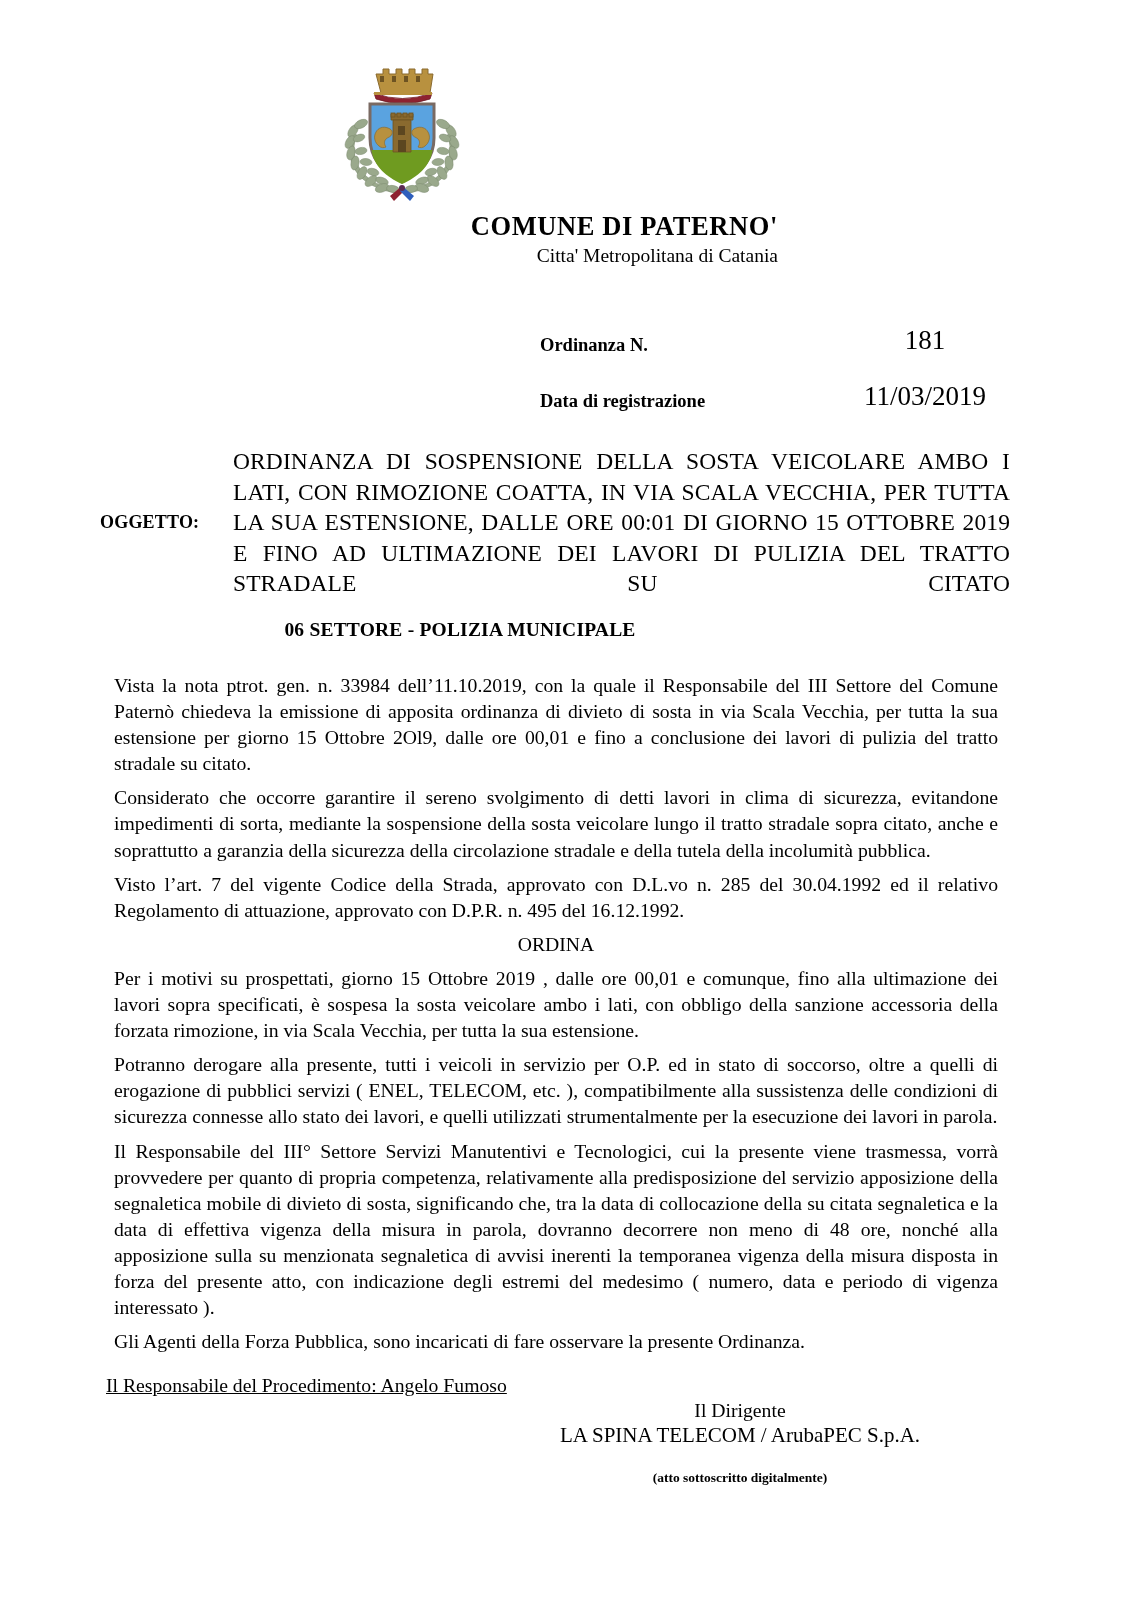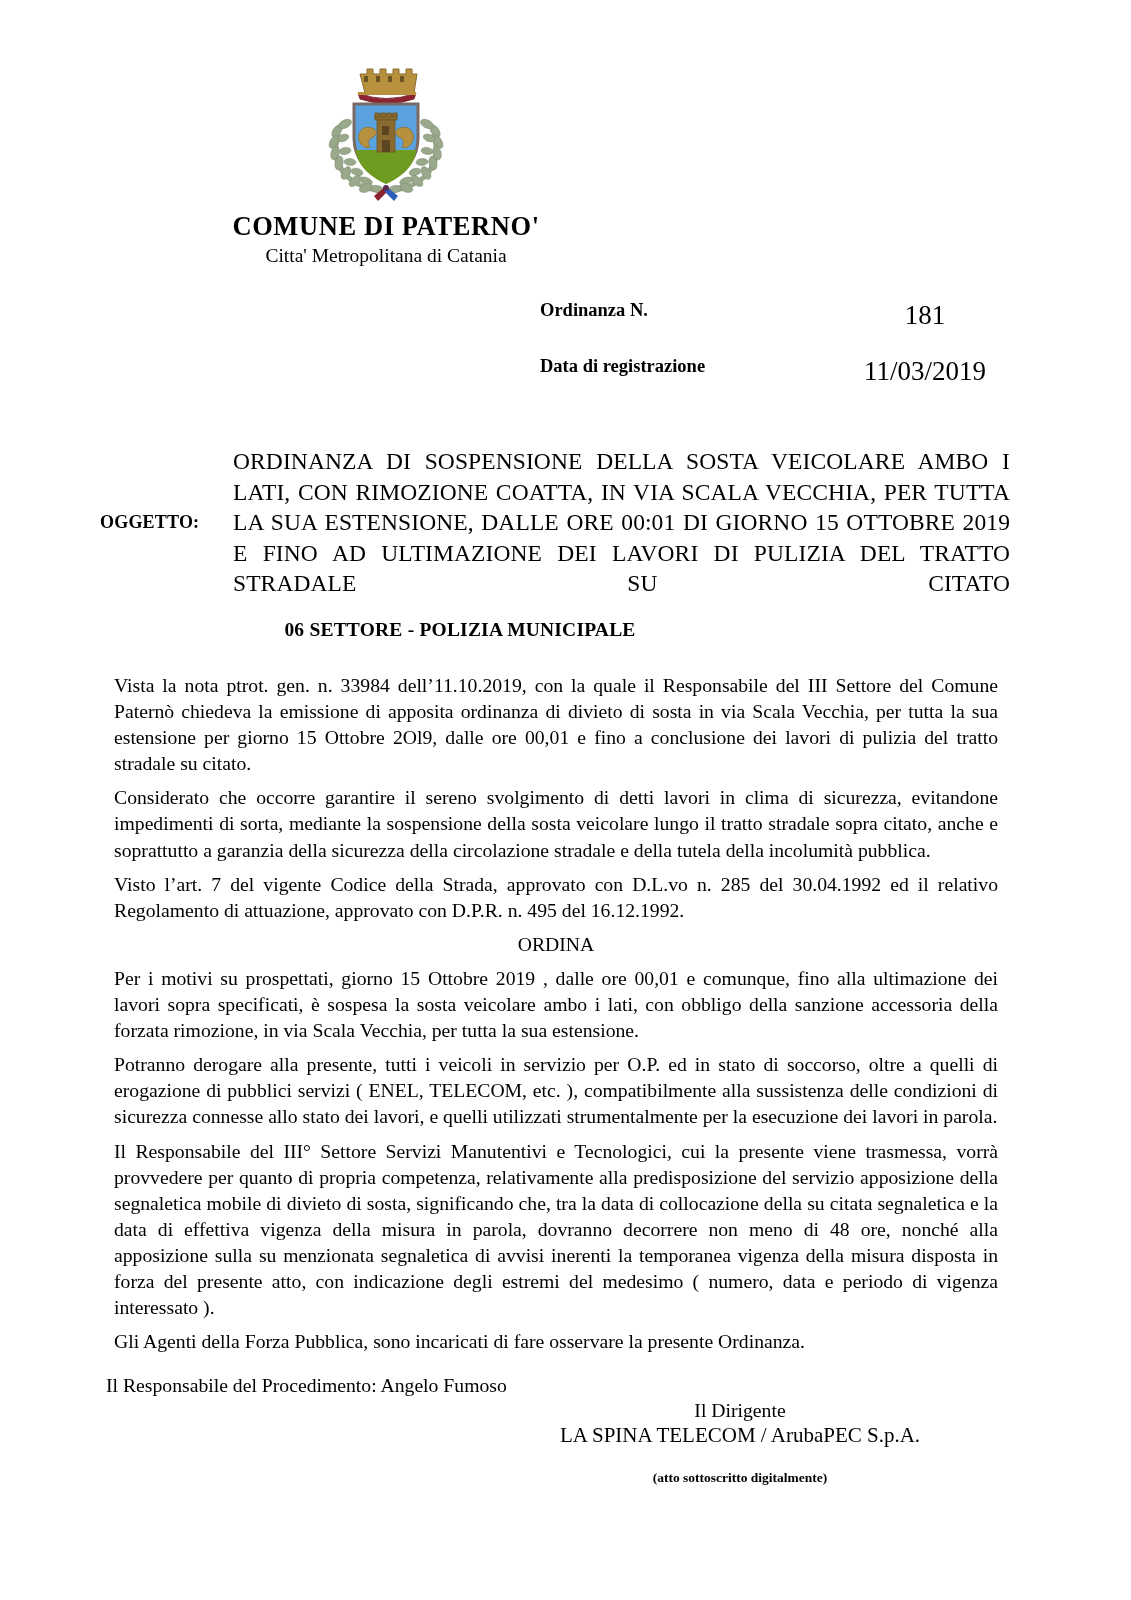--- a/index.html
+++ b/index.html
@@ -19,24 +19,24 @@
   .page {
     width: 1131px;
     height: 1600px;
     position: relative;
     background: #fff;
   }
 
   
   .crest-block {
     position: absolute;
-    left: 0;
+    left: 16px;
     top: 62px;
     width: 752px;
-    text-align: center;
+    text-align: right;
     padding-left: 10px;
   }
   .crest {
     width: 132px;
     height: 140px;
     margin: 0 auto;
     position: relative;
   }
   .crest svg { display: block; width: 132px; height: 140px; }
 
@@ -58,21 +58,21 @@
 
   
   .meta {
     position: absolute;
     left: 540px;
     top: 300px;
     width: 470px;
   }
   .meta-row {
     display: flex;
-    align-items: flex-start;
+    align-items: flex-end;
     height: 56px;
   }
   .meta-label {
     font-size: 18.5px;
     font-weight: bold;
     width: 300px;
   }
   .meta-value {
     font-size: 27px;
     font-weight: normal;
@@ -136,20 +136,21 @@
     margin: 0;
   }
 
   
   .resp-proc {
     position: absolute;
     left: 106px;
     top: 1374px;
     font-size: 19.7px;
     white-space: nowrap;
+    text-decoration: underline;
   }
   .sign {
     position: absolute;
     left: 480px;
     top: 1398px;
     width: 520px;
     text-align: center;
     line-height: 25px;
   }
   .sign-title { font-size: 19.7px; }

